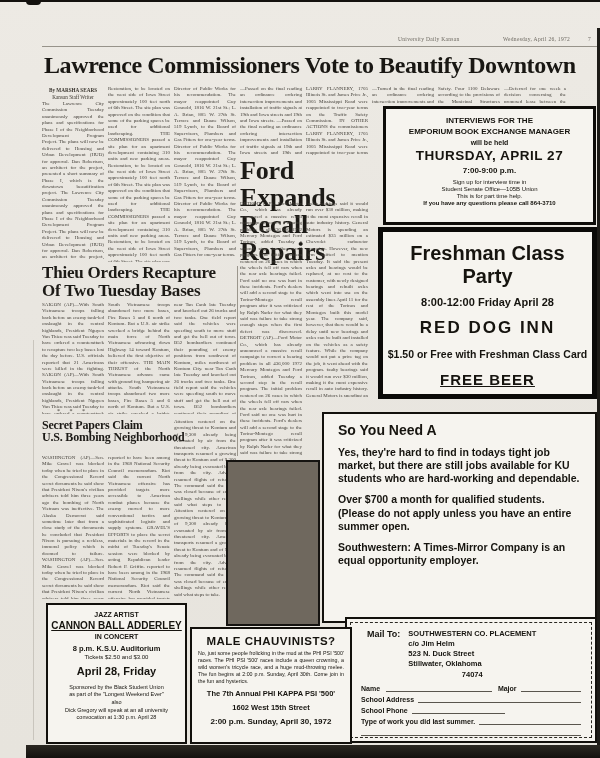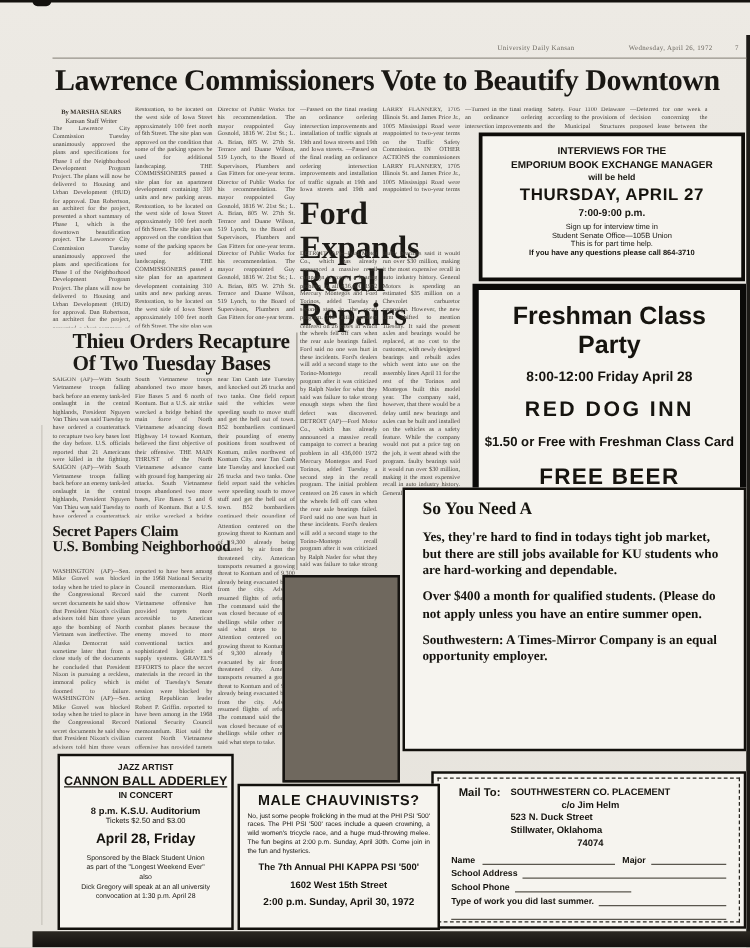--- a/index.html
+++ b/index.html
@@ -77,21 +77,21 @@
   <div class="bod" style="left:438px;top:86px;width:62px;height:17px;">Safety. Four 1100 Delaware according to the provisions of the Municipal Structures Code. —Deferred by three weeks any decision regarding storm sewers in the vicinity of 4th and Maine streets.</div>
   <div class="bod" style="left:504px;top:86px;width:62px;height:17px;">—Deferred for one week a decision concerning the proposed lease between the City of Lawrence and Lawrence Municipal Airport, regarding the sum of approximately 100 acres.</div>
 
   <div class="abs h-sub" style="left:240px;top:157px;width:140px;font-size:26px;">
     <div>Ford Expands</div>
     <div>Recall Repairs</div>
   </div>
   <div class="bod" style="left:240px;top:201px;width:62px;height:255px;">DETROIT (AP)—Ford Motor Co., which has already announced a massive recall campaign to correct a bearing problem in all 436,000 1972 Mercury Montegos and Ford Torinos, added Tuesday a second step in the recall program. The initial problem centered on 26 cases in which the wheels fell off cars when the rear axle bearings failed. Ford said no one was hurt in these incidents. Ford's dealers will add a second stage to the Torino-Montego recall program after it was criticized by Ralph Nader for what they said was failure to take strong enough steps when the first defect was discovered. DETROIT (AP)—Ford Motor Co., which has already announced a massive recall campaign to correct a bearing problem in all 436,000 1972 Mercury Montegos and Ford Torinos, added Tuesday a second step in the recall program. The initial problem centered on 26 cases in which the wheels fell off cars when the rear axle bearings failed. Ford said no one was hurt in these incidents. Ford's dealers will add a second stage to the Torino-Montego recall program after it was criticized by Ralph Nader for what they said was failure to take strong enough steps when the first defect was discovered.</div>
   <div class="bod" style="left:306px;top:201px;width:62px;height:196px;">faulty bearings said it would run over $30 million, making it the most expensive recall in auto industry history. General Motors is spending an estimated $35 million on a Chevrolet carburetor campaign. However, the new firm shifted to mention Tuesday. It said the present axles and bearings would be replaced, at no cost to the customer, with newly designed bearings and rebuilt axles which went into use on the assembly lines April 11 for the rest of the Torinos and Montegos built this model year. The company said, however, that there would be a delay until new bearings and axles can be built and installed on the vehicles as a safety feature. While the company would not put a price tag on the job, it went ahead with the program. faulty bearings said it would run over $30 million, making it the most expensive recall in auto industry history. General Motors is spending an estimated $35 million on a Chevrolet carburetor campaign. However, the new firm shifted to mention Tuesday. It said the present axles and bearings would be replaced, at no cost to the customer, with newly designed bearings and rebuilt axles which went into use on the assembly lines April 11 for the rest of the Torinos and Montegos built this model year. The company said, however, that there would be a delay until new bearings and axles can be built and installed on the vehicles as a safety feature. While the company would not put a price tag on the job, it went ahead with the program.</div>
 
-  <div class="abs h-sub" style="left:58px;top:264px;width:210px;font-size:17px;">
+  <div class="abs h-sub" style="left:42px;top:264px;width:210px;font-size:17px;">
     <div>Thieu Orders Recapture</div>
     <div>Of Two Tuesday Bases</div>
   </div>
   <div class="bod" style="left:42px;top:302px;width:62px;height:112px;">SAIGON (AP)—With South Vietnamese troops falling back before an enemy tank-led onslaught in the central highlands, President Nguyen Van Thieu was said Tuesday to have ordered a counterattack to recapture two key bases lost the day before. U.S. officials reported that 21 Americans were killed in the fighting. SAIGON (AP)—With South Vietnamese troops falling back before an enemy tank-led onslaught in the central highlands, President Nguyen Van Thieu was said Tuesday to have ordered a counterattack to recapture two key bases lost the day before. U.S. officials reported that 21 Americans were killed in the fighting.</div>
   <div class="bod" style="left:108px;top:302px;width:62px;height:112px;">South Vietnamese troops abandoned two more bases, Fire Bases 5 and 6 north of Kontum. But a U.S. air strike wrecked a bridge behind the main force of North Vietnamese advancing down Highway 14 toward Kontum, believed the first objective of their offensive. THE MAIN THRUST of the North Vietnamese advance came with ground fog hampering air attacks. South Vietnamese troops abandoned two more bases, Fire Bases 5 and 6 north of Kontum. But a U.S. air strike wrecked a bridge behind the main force of North Vietnamese advancing down Highway 14 toward Kontum, believed the first objective of their offensive. THE MAIN THRUST of the North Vietnamese advance came with ground fog hampering air attacks.</div>
   <div class="bod" style="left:174px;top:302px;width:62px;height:112px;">near Tan Canh late Tuesday and knocked out 26 trucks and two tanks. One field report said the vehicles were speeding south to move stuff and get the hell out of town. B52 bombardiers continued their pounding of enemy positions from southwest of Kontum, miles northwest of Kontum City. near Tan Canh late Tuesday and knocked out 26 trucks and two tanks. One field report said the vehicles were speeding south to move stuff and get the hell out of town. B52 bombardiers continued their pounding of enemy positions from southwest of Kontum, miles northwest of Kontum City.</div>
   <div class="bod" style="left:174px;top:419px;width:62px;height:204px;">Attention centered on the growing threat to Kontum and of 9,300 already being evacuated by air from the threatened city. American transports resumed a growing threat to Kontum and of 9,300 already being evacuated by air from the city. Advisers resumed flights of refugees. The command said the field was closed because of enemy shellings while other reports said what steps to take. Attention centered on the growing threat to Kontum and of 9,300 already being evacuated by air from the threatened city. American transports resumed a growing threat to Kontum and of 9,300 already being evacuated by air from the city. Advisers resumed flights of refugees. The command said the field was closed because of enemy shellings while other reports said what steps to take.</div>
   <div class="vrule" style="left:237px;top:266px;height:190px;"></div>
 
   <div class="stars" style="left:42px;top:408px;width:62px;">*   *   *</div>
@@ -114,37 +114,37 @@
     <div style="font-size:6px;margin-top:1px;">Student Senate Office—105B Union</div>
     <div style="font-size:6px;margin-top:1px;">This is for part time help.</div>
     <div class="b" style="font-size:6px;margin-top:1px;">If you have any questions please call 864-3710</div>
   </div>
 
   <div class="ad ctr" style="left:378px;top:227px;width:219px;height:172px;border:5px solid #0b0a08;padding:10px 4px 0 4px;text-align:center;">
     <div class="b" style="font-size:20px;">Freshman Class Party</div>
     <div class="b" style="font-size:11px;margin-top:8px;">8:00-12:00 Friday April 28</div>
     <div class="b" style="font-size:17px;margin-top:10px;letter-spacing:2px;">RED DOG INN</div>
     <div class="b" style="font-size:10.5px;margin-top:10px;">$1.50 or Free with Freshman Class Card</div>
-    <div class="b" style="font-size:18px;margin-top:11px;letter-spacing:1px;">FREE BEER</div>
+    <div class="b" style="font-size:15px;margin-top:11px;text-decoration:underline;letter-spacing:1px;">FREE BEER</div>
   </div>
 
-  <div class="ad" style="left:322px;top:390px;width:275px;height:211px;border:2.5px solid #12100c;padding:8px 12px 0 14px;font-family:Liberation Serif, serif;">
+  <div class="ad" style="left:322px;top:412px;width:275px;height:211px;border:2.5px solid #12100c;padding:8px 12px 0 14px;">
     <div class="b" style="font-size:14px;">So You Need A</div>
     <div class="b" style="font-size:10.5px;line-height:1.25;margin-top:8px;">Yes, they're hard to find in todays tight job market, but there are still jobs available for KU students who are hard-working and dependable.</div>
-    <div class="b" style="font-size:10.5px;line-height:1.25;margin-top:8px;">Over $400 a month for qualified students. (Please do not apply unless you have an entire summer open.</div>
+    <div class="b" style="font-size:10.5px;line-height:1.25;margin-top:8px;">Over $700 a month for qualified students. (Please do not apply unless you have an entire summer open.</div>
     <div class="b" style="font-size:10.5px;line-height:1.25;margin-top:8px;">Southwestern: A Times-Mirror Company is an equal opportunity employer.</div>
   </div>
 
   <div class="ad" style="left:345px;top:617px;width:252px;height:126px;border:2px solid #12100c;">
     <div class="dash-inner"></div>
     <div class="abs" style="left:20px;top:10px;display:flex;gap:8px;">
       <span class="b" style="font-size:9px;">Mail To:</span>
       <span style="font-size:7.5px;font-weight:bold;line-height:1.35;">
         <span style="display:block;">SOUTHWESTERN CO. PLACEMENT</span>
-        <span style="display:block;text-align:center;">c/o Jim Helm</span>
+        <span style="display:block;">c/o Jim Helm</span>
         <span style="display:block;">523 N. Duck Street</span>
         <span style="display:block;">Stillwater, Oklahoma</span>
         <span style="display:block;text-align:center;">74074</span>
       </span>
     </div>
     <div class="abs" style="left:0;top:62px;width:100%;">
       <div class="mrow">
         <span>Name</span>
         <span class="uline" style="flex:1.4;margin:0 6px;"></span>
         <span>Major</span>

